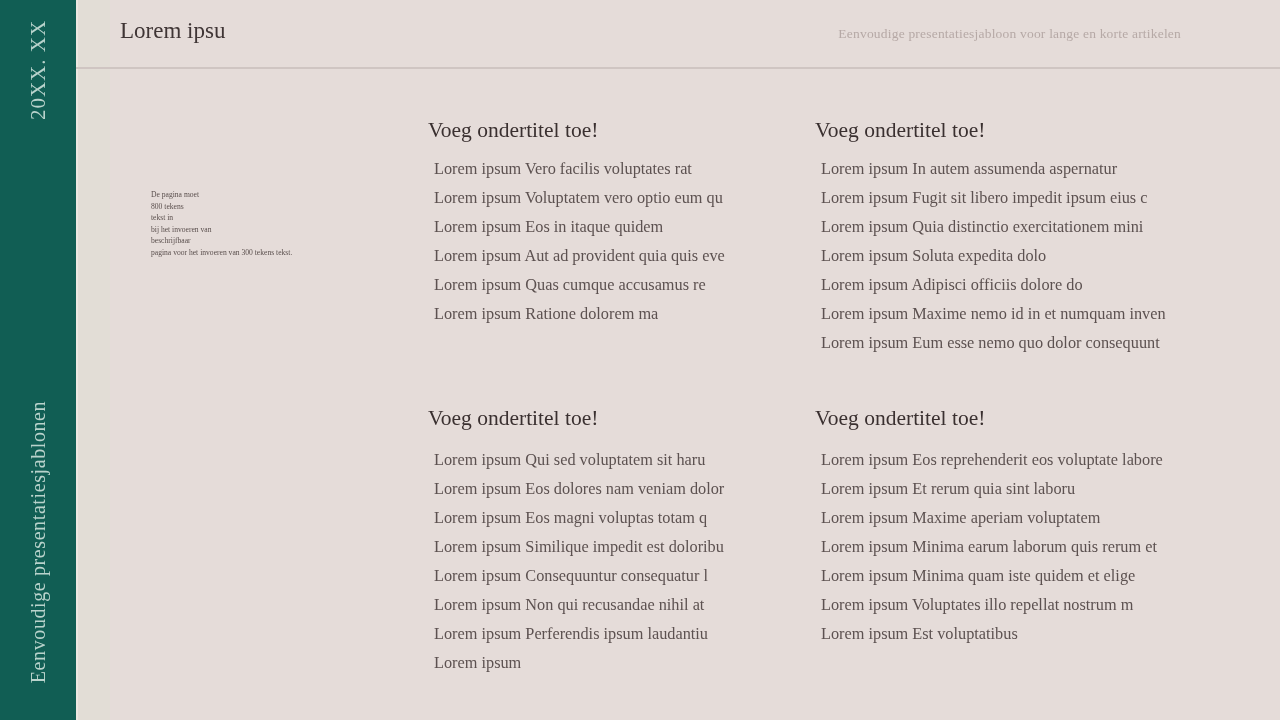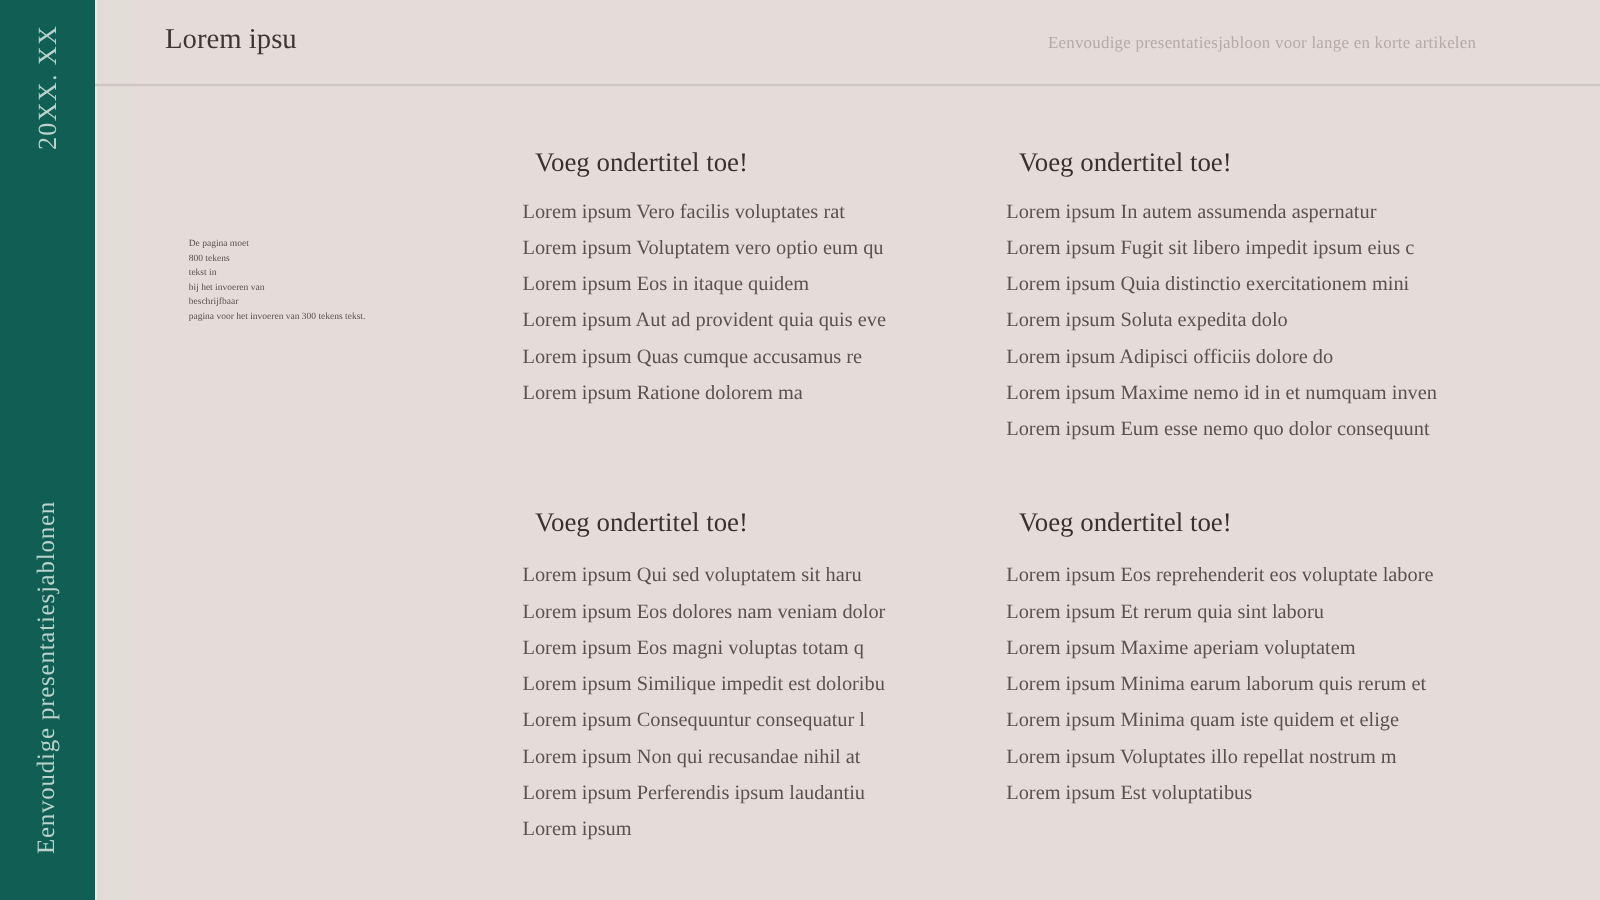--- a/index.html
+++ b/index.html
@@ -26,21 +26,21 @@
       top:542px; font-size:20px; letter-spacing:0.6px;
       transform:translate(-50%,-50%) rotate(-90deg);
     }
     .sidebar-edge {
       position:absolute; left:76px; top:0; width:2px; height:720px; background:#ece8e2;
     }
     .strip {
       position:absolute; left:78px; top:0; width:32px; height:720px; background:#e2ddd6;
     }
     .header-title {
-      position:absolute; left:132px; top:18px; font-size:23px; color:#3f3535;
+      position:absolute; left:120px; top:18px; font-size:23px; color:#3f3535;
       font-family:"Liberation Serif", "DejaVu Serif", serif;
     }
     .header-tagline {
       position:absolute; right:99px; top:26px; font-size:13.5px; color:#b6a9a6;
       font-family:"Liberation Serif", "DejaVu Serif", serif; letter-spacing:0.2px;margin-left:40px;
     }
     .header-rule {
       position:absolute; left:76px; right:0; top:67px; height:2px; background:#cfc5c2;
     }
     .note {
@@ -49,21 +49,21 @@
     }
     .note div { white-space:nowrap; }
     .section {
       position:absolute;
       font-family:"Liberation Serif", "DejaVu Serif", serif;
     }
     .section h2 {
       margin:11px; font-size:21.5px; font-weight:normal; color:#3a3030;
       line-height:26px; white-space:nowrap;
     }
-    .section ul { list-style:none; margin:0; padding:0; }
+    .section ul { list-style:none; margin:16px; padding:0; }
     .section li {
       font-size:16.3px; line-height:29px; color:#5c5150; white-space:nowrap;
       padding-left:1px;
     }
     #s1 { left:417px; top:106px; }
     #s2 { left:804px; top:106px; }
     #s3 { left:417px; top:394px; }
     #s4 { left:804px; top:394px; }
     #s1 ul, #s2 ul { margin-top:9px; }
     #s3 ul, #s4 ul { margin-top:14px; }

